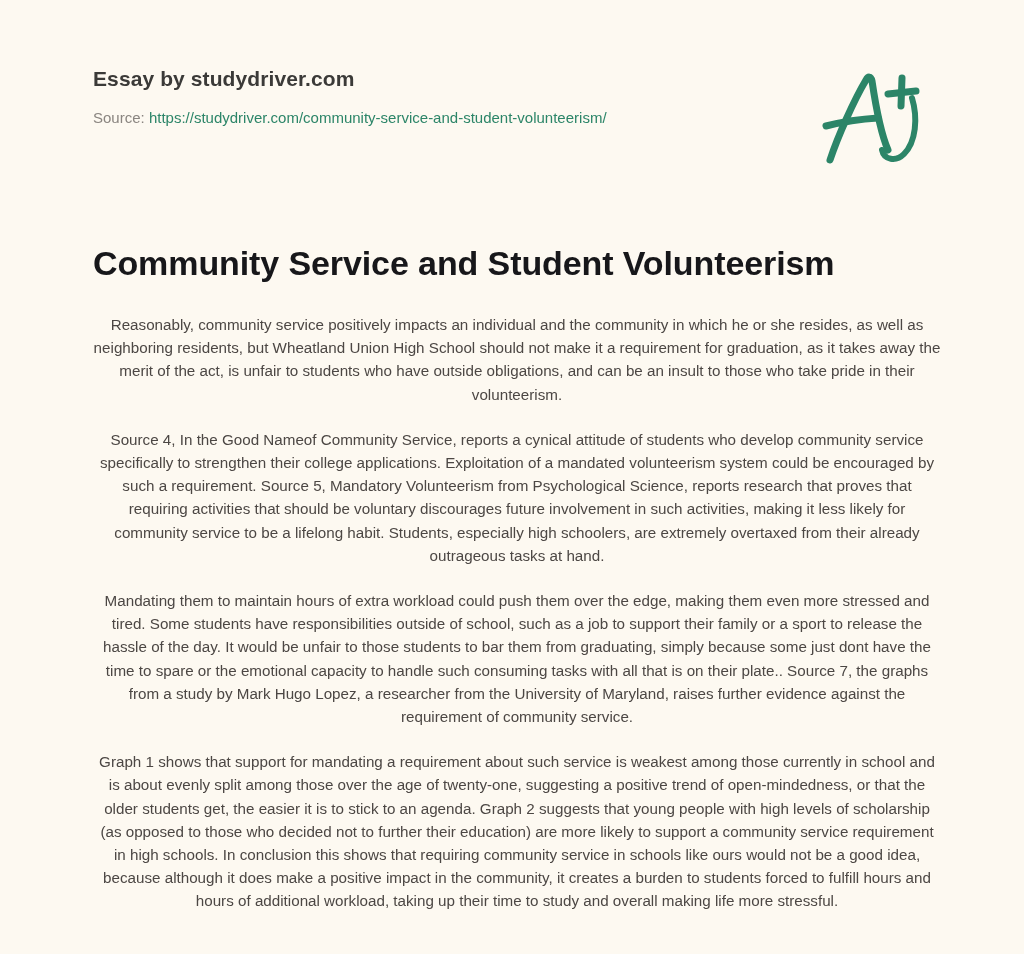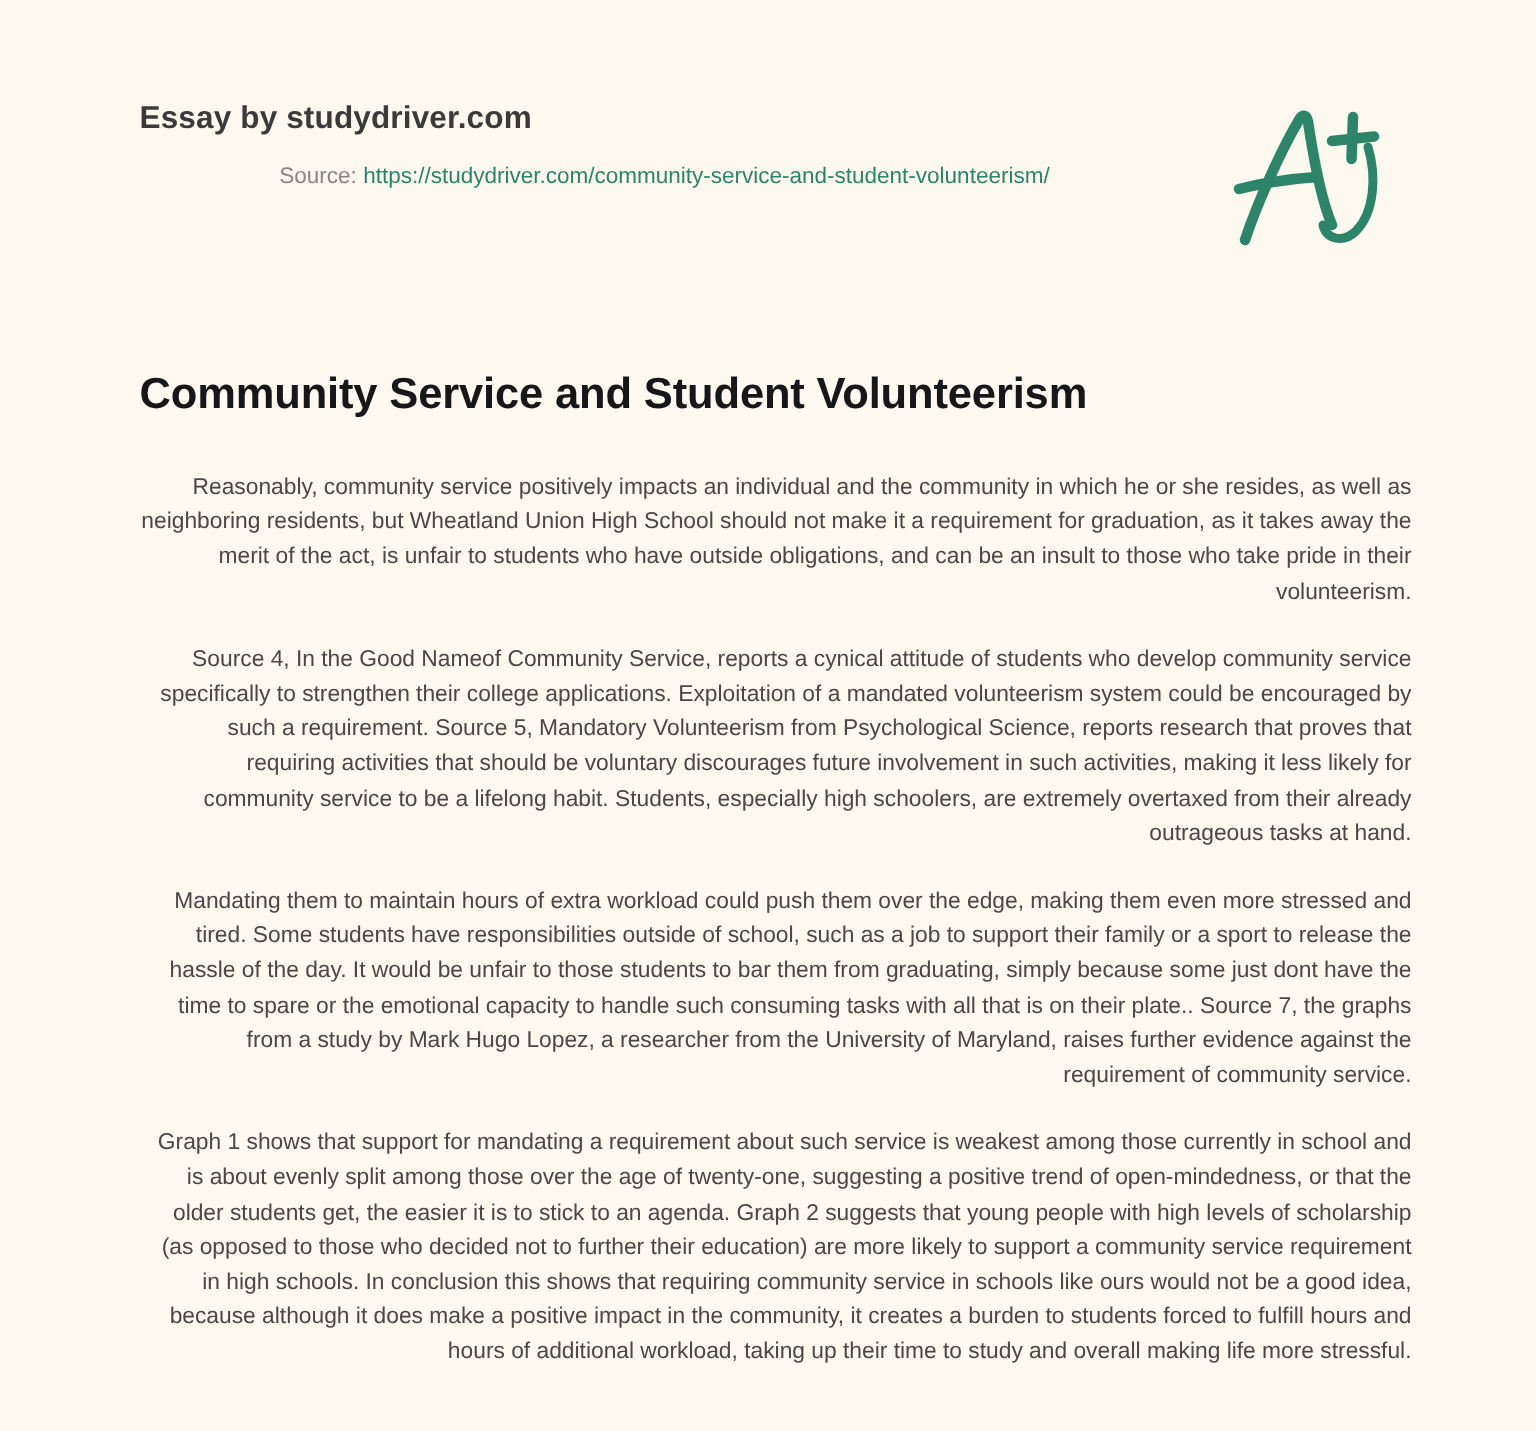--- a/index.html
+++ b/index.html
@@ -33,21 +33,20 @@
     line-height: 26px;
     margin: 0;
   }
   .source-line {
     margin: 0;
     padding-top: 16px;
     font-size: 15px;
     line-height: 20px;
     color: #8a8580;
     white-space: nowrap;
-    text-align: center;
   }
   .source-label {
     color: #8a8580;
   }
   .source-url {
     color: #2c8568;
     text-decoration: none;
   }
   .logo {
     position: absolute;
@@ -58,38 +57,38 @@
   }
   .logo svg {
     display: block;
   }
   .title {
     position: absolute;
     left: 93px;
     top: 244px;
     width: 860px;
     margin: 0;
-    font-size: 29px;
+    font-size: 34px;
     font-weight: bold;
     line-height: 38px;
     color: #17171a;
     letter-spacing: -0.1px;
   }
   .body-copy {
     position: absolute;
     left: 93px;
     top: 313px;
     width: 848px;
   }
   .body-copy p {
     margin: 0 0 22px 0;
     font-size: 15.2px;
     line-height: 23.2px;
     color: #4c4744;
-    text-align: right;
+    text-align: center;
   }
   .body-copy p:last-child {
     margin-bottom: 12px;
   }
 </style>
 </head>
 <body>
 
 <div class="page">
 

